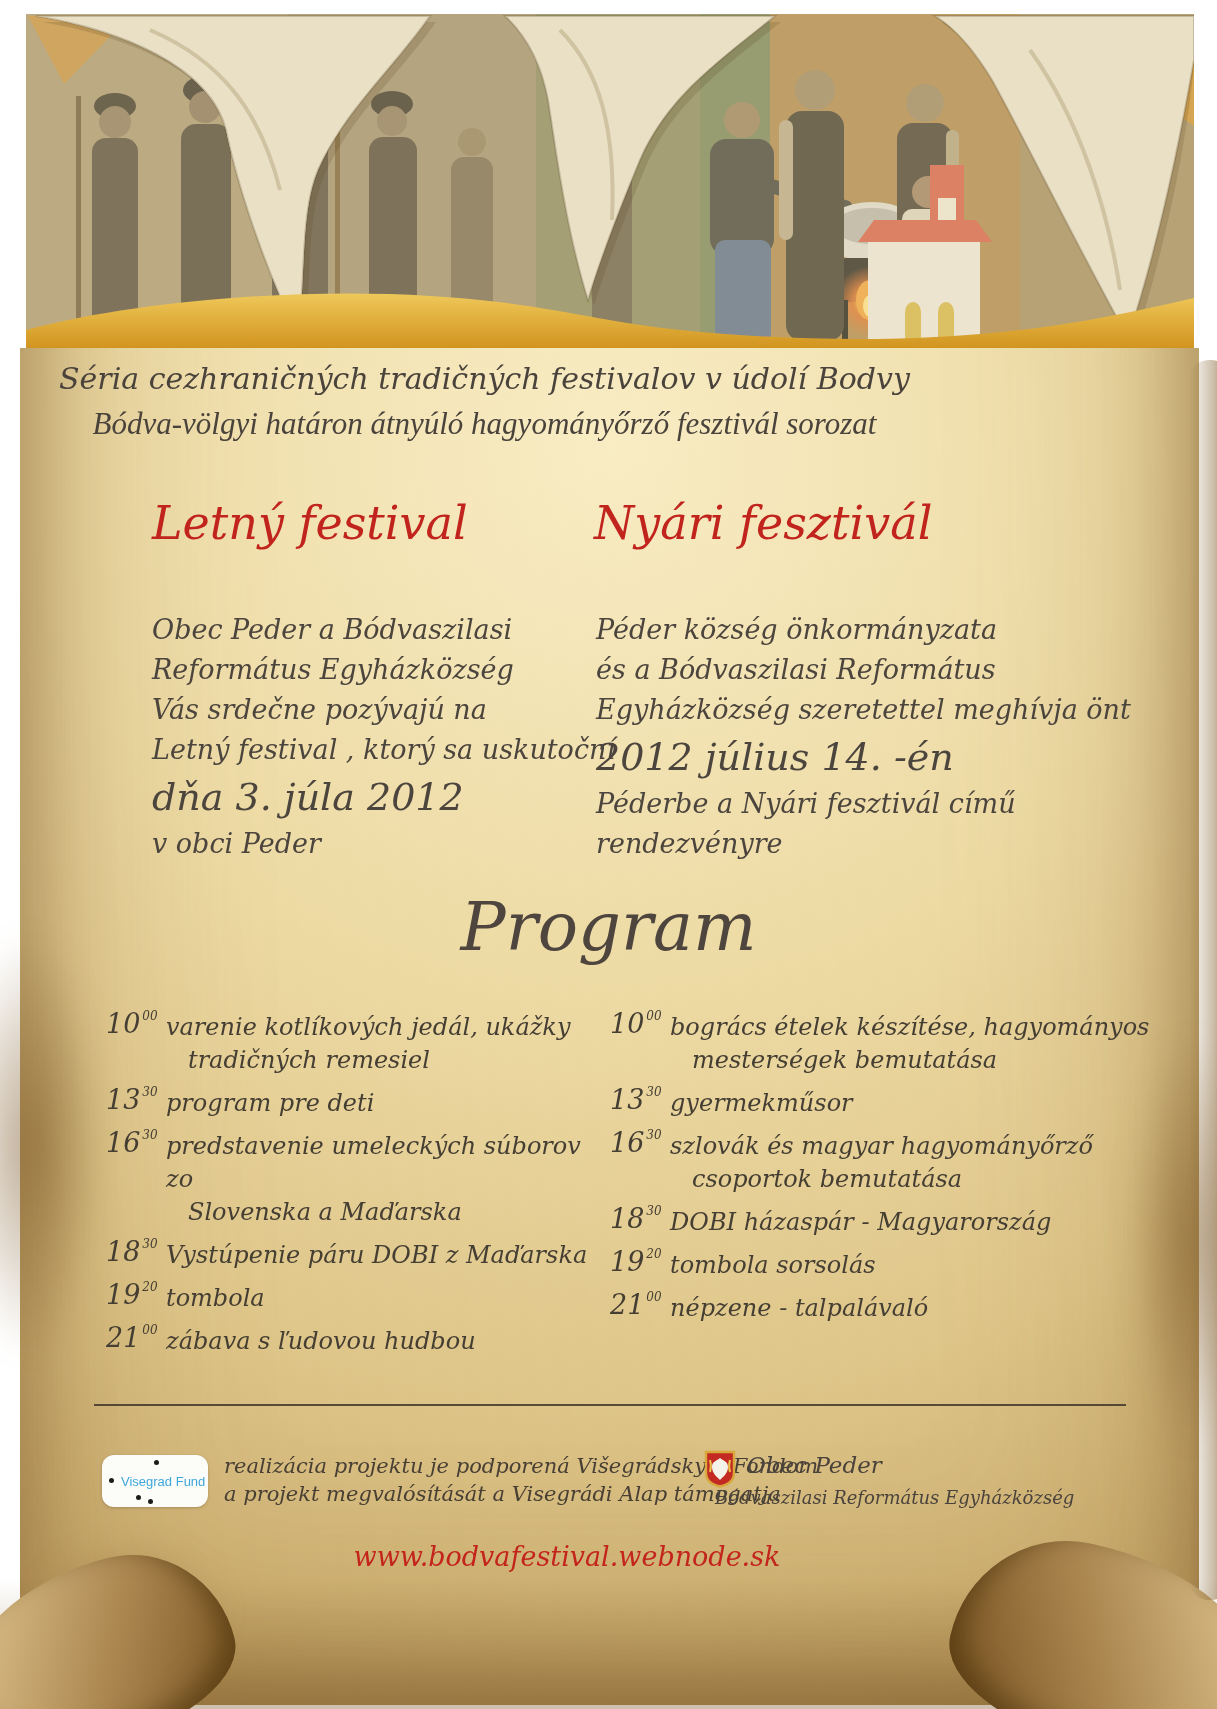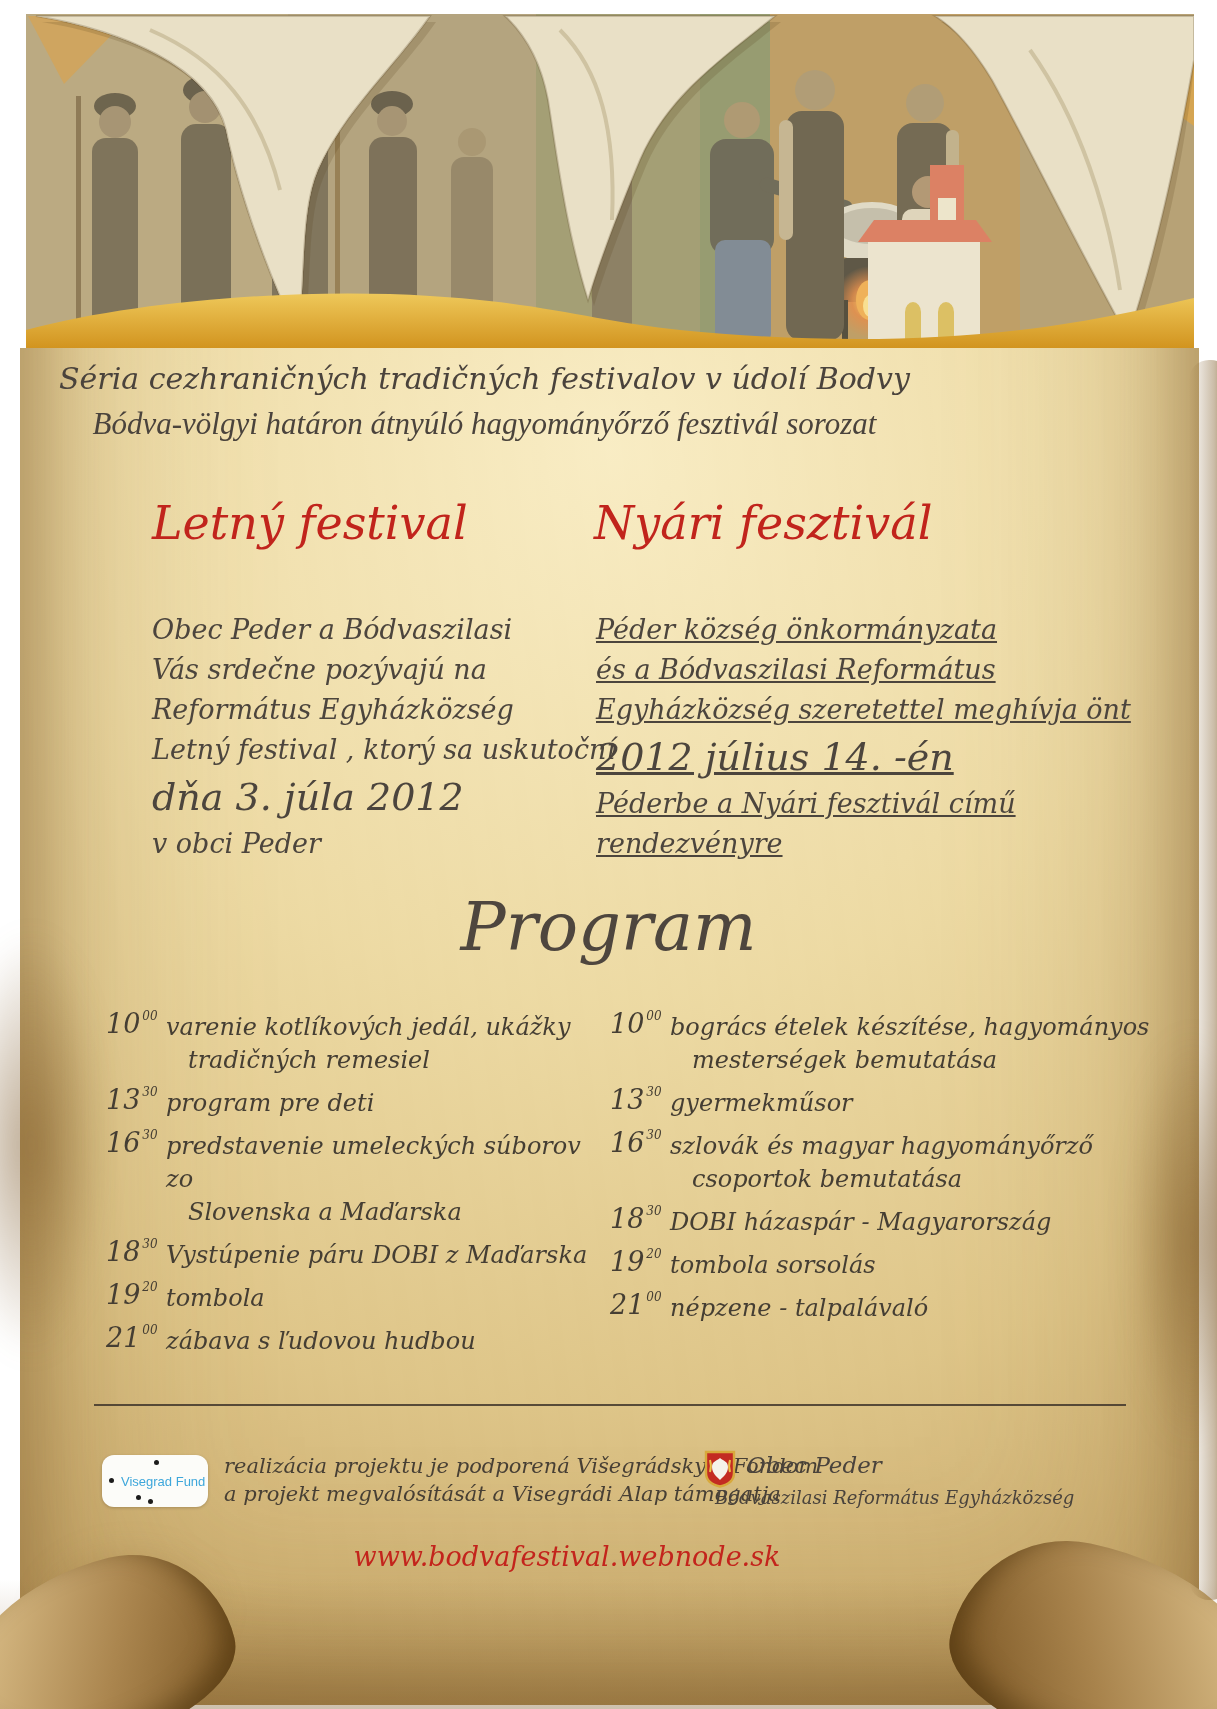--- a/index.html
+++ b/index.html
@@ -45,21 +45,21 @@
   
   .txt { position:absolute; z-index:4; color:#4a433c; }
   .series { top:356px; left:0; width:969px; text-align:center; line-height:45px; }
   .series-l1 { font-size:30px; }
   .series-l2 { font-size:31px;font-family:Liberation Serif, serif; }
   .col-title { font-size:46px; color:#c1241c; white-space:nowrap; }
   .col-title-left  { left:152px; top:496px; }
   .col-title-right { left:594px; top:496px; }
   .invite { font-size:27px; line-height:40px; color:#4c453d; }
   .invite-left  { left:152px; top:610px; width:470px; }
-  .invite-right { left:596px; top:610px; width:560px;text-decoration:underline; }
+  .invite-right { left:596px; top:610px; width:560px; }
   .invite .big-date { font-size:38px; line-height:54px; }
   .program-heading { top:888px; left:0; width:1217px; text-align:center; font-size:67px; color:#4e463e; }
   .prog-col { font-size:24px; color:#453e33; }
   .prog-left  { left:106px; top:1008px; width:490px; }
   .prog-right { left:610px; top:1008px; width:560px; }
   .prog-item { display:flex; margin-bottom:7px; }
   .prog-time { flex:0 0 60px; font-size:27px; white-space:nowrap; }
   .prog-min  { font-size:12px; position:relative; top:-13px; margin-left:2px; }
   .prog-text { line-height:33px; padding-top:3px; }
   .pline2 { margin-left:22px; }
@@ -197,22 +197,22 @@
   <div class="txt series">
     <div class="series-l1">Séria cezhraničných tradičných festivalov v údolí Bodvy</div>
     <div class="series-l2">Bódva-völgyi határon átnyúló hagyományőrző fesztivál sorozat</div>
   </div>
 
   <div class="txt col-title col-title-left">Letný festival</div>
   <div class="txt col-title col-title-right">Nyári fesztivál</div>
 
   <div class="txt invite invite-left">
     <div>Obec Peder a Bódvaszilasi</div>
+    <div>Református Egyházközség</div>
     <div>Vás srdečne pozývajú na</div>
-    <div>Református Egyházközség</div>
     <div>Letný festival , ktorý sa uskutoční</div>
     <div class="big-date">dňa 3. júla 2012</div>
     <div>v obci Peder</div>
   </div>
 
   <div class="txt invite invite-right">
     <div>Péder község önkormányzata</div>
     <div>és a Bódvaszilasi Református</div>
     <div>Egyházközség szeretettel meghívja önt</div>
     <div class="big-date">2012 július 14. -én</div>

